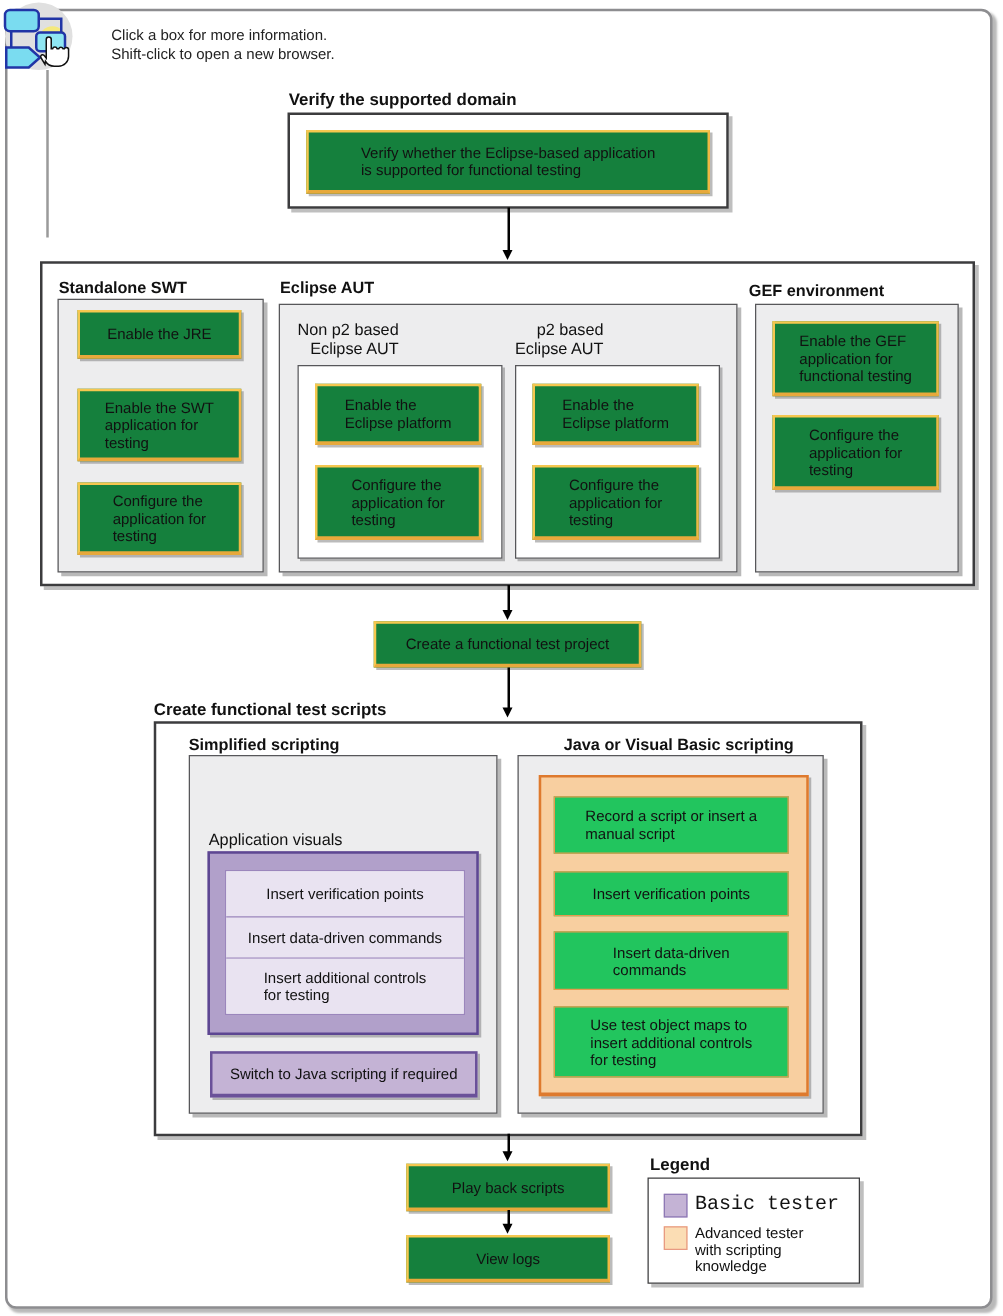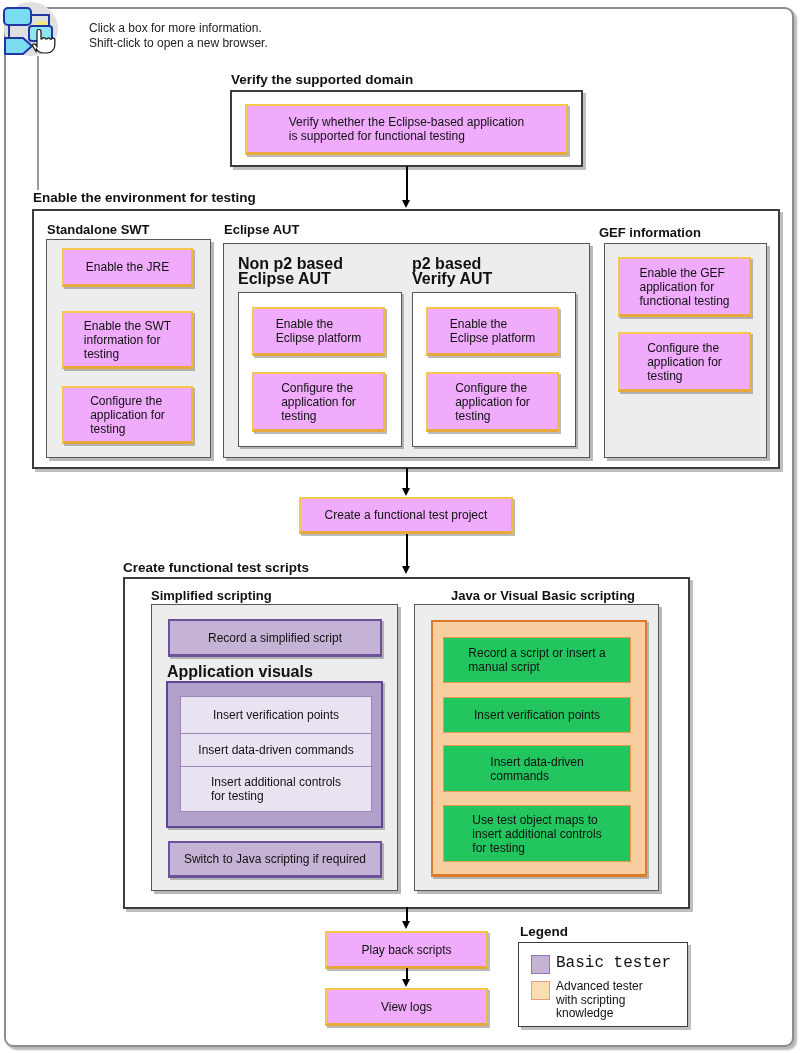--- a/index.html
+++ b/index.html
@@ -9,36 +9,36 @@
   }
   .abs{position:absolute;}
   .pre{white-space:pre-line;}
   .frame{
     border:2px solid #8d8d90;border-radius:9px;
     box-shadow:3px 3px 2px rgba(0,0,0,0.28);
     background:#fff;
   }
   .heading{font-weight:bold;font-size:13.5px;line-height:16px;}
   .subheading{font-weight:bold;font-size:13px;line-height:15px;}
-  .minilabel{font-weight:bold;font-size:16px;line-height:15px;}
+  .minilabel{font-weight:normal;font-size:13px;line-height:15px;text-align:right;}
   .section-box{
     background:#fff;border:2px solid #3c3c3e;
     box-shadow:3px 3px 0 rgba(0,0,0,0.25);
   }
   .gray-group{
     background:#ededee;border:1px solid #57575a;
     box-shadow:3px 3px 0 rgba(70,70,70,0.38);
   }
   .white-sub{
     background:#fff;border:1px solid #57575a;
     box-shadow:2px 2px 0 rgba(70,70,70,0.35);
   }
   .box{display:flex;align-items:center;justify-content:center;font-size:12px;line-height:14px;}
   .step-yellow{
-    background:#f0abfc;
+    background:#15803d;
     border:2px solid #f5c74f;
     border-bottom:3px solid #e7a93c;
     border-right-color:#eeb844;
     box-shadow:2px 2px 0 rgba(120,120,120,0.5);
   }
   .step-purple{
     background:#c4b3d5;
     border:2px solid #6a5199;
     border-bottom-width:3px;
     box-shadow:2px 2px 0 rgba(120,120,120,0.5);
@@ -98,31 +98,30 @@
   <div class="abs heading" style="left:231px;top:72px;">Verify the supported domain</div>
   <div class="abs section-box" style="left:230px;top:90px;width:349px;height:73px;"></div>
   <div class="abs box step-yellow" style="left:245px;top:104px;width:319px;height:46px;">
     <span class="pre">Verify whether the Eclipse-based application
 is supported for functional testing</span>
   </div>
 
   <div class="abs vline" style="left:406px;top:166px;height:35px;"></div>
   <div class="abs arrowhead" style="left:402px;top:200px;"></div>
 
-  <div class="abs heading" style="left:33px;top:190px;">Enable the environment for testing</div>
   <div class="abs section-box" style="left:32px;top:209px;width:744px;height:256px;"></div>
 
   <div class="abs subheading" style="left:47px;top:222px;">Standalone SWT</div>
   <div class="abs gray-group" style="left:46px;top:239px;width:163px;height:217px;"></div>
   <div class="abs box step-yellow" style="left:62px;top:248px;width:127px;height:34px;">
     <span class="pre">Enable the JRE</span>
   </div>
   <div class="abs box step-yellow" style="left:62px;top:311px;width:127px;height:53px;">
     <span class="pre">Enable the SWT
-information for
+application for
 testing</span>
   </div>
   <div class="abs box step-yellow" style="left:62px;top:386px;width:127px;height:53px;">
     <span class="pre">Configure the
 application for
 testing</span>
   </div>
 
   <div class="abs subheading" style="left:224px;top:222px;">Eclipse AUT</div>
   <div class="abs gray-group" style="left:223px;top:243px;width:365px;height:213px;"></div>
@@ -134,33 +133,33 @@
     <span class="pre">Enable the
 Eclipse platform</span>
   </div>
   <div class="abs box step-yellow" style="left:252px;top:372px;width:129px;height:55px;">
     <span class="pre">Configure the
 application for
 testing</span>
   </div>
 
   <div class="abs minilabel pre" style="left:412px;top:256px;">p2 based
-Verify AUT</div>
+Eclipse AUT</div>
   <div class="abs white-sub" style="left:412px;top:292px;width:162px;height:153px;"></div>
   <div class="abs box step-yellow" style="left:426px;top:307px;width:129px;height:44px;">
     <span class="pre">Enable the
 Eclipse platform</span>
   </div>
   <div class="abs box step-yellow" style="left:426px;top:372px;width:129px;height:55px;">
     <span class="pre">Configure the
 application for
 testing</span>
   </div>
 
-  <div class="abs subheading" style="left:599px;top:225px;">GEF information</div>
+  <div class="abs subheading" style="left:599px;top:225px;">GEF environment</div>
   <div class="abs gray-group" style="left:604px;top:243px;width:161px;height:213px;"></div>
   <div class="abs box step-yellow" style="left:618px;top:257px;width:129px;height:55px;">
     <span class="pre">Enable the GEF
 application for
 functional testing</span>
   </div>
   <div class="abs box step-yellow" style="left:618px;top:332px;width:129px;height:55px;">
     <span class="pre">Configure the
 application for
 testing</span>
@@ -174,23 +173,20 @@
   </div>
 
   <div class="abs vline" style="left:406px;top:534px;height:33px;"></div>
   <div class="abs arrowhead" style="left:402px;top:566px;"></div>
 
   <div class="abs heading" style="left:123px;top:560px;">Create functional test scripts</div>
   <div class="abs section-box" style="left:123px;top:577px;width:563px;height:328px;"></div>
 
   <div class="abs subheading" style="left:151px;top:588px;">Simplified scripting</div>
   <div class="abs gray-group" style="left:151px;top:604px;width:245px;height:285px;"></div>
-  <div class="abs box step-purple" style="left:168px;top:619px;width:210px;height:33px;">
-    <span class="pre">Record a simplified script</span>
-  </div>
   <div class="abs minilabel" style="left:167px;top:664px;">Application visuals</div>
   <div class="abs purple-group" style="left:166px;top:681px;width:213px;height:143px;"></div>
   <div class="abs purple-stack" style="left:180px;top:696px;width:190px;height:114px;">
     <div class="box purple-cell" style="height:36px;">
       <span class="pre">Insert verification points</span>
     </div>
     <div class="box purple-cell mid" style="height:32px;">
       <span class="pre">Insert data-driven commands</span>
     </div>
     <div class="box purple-cell" style="height:44px;">

